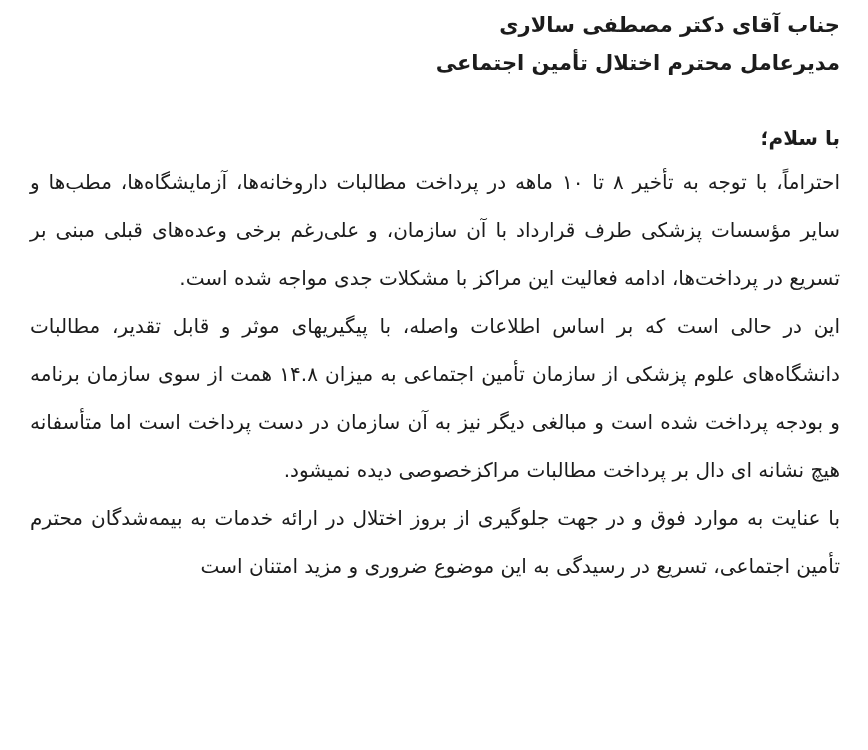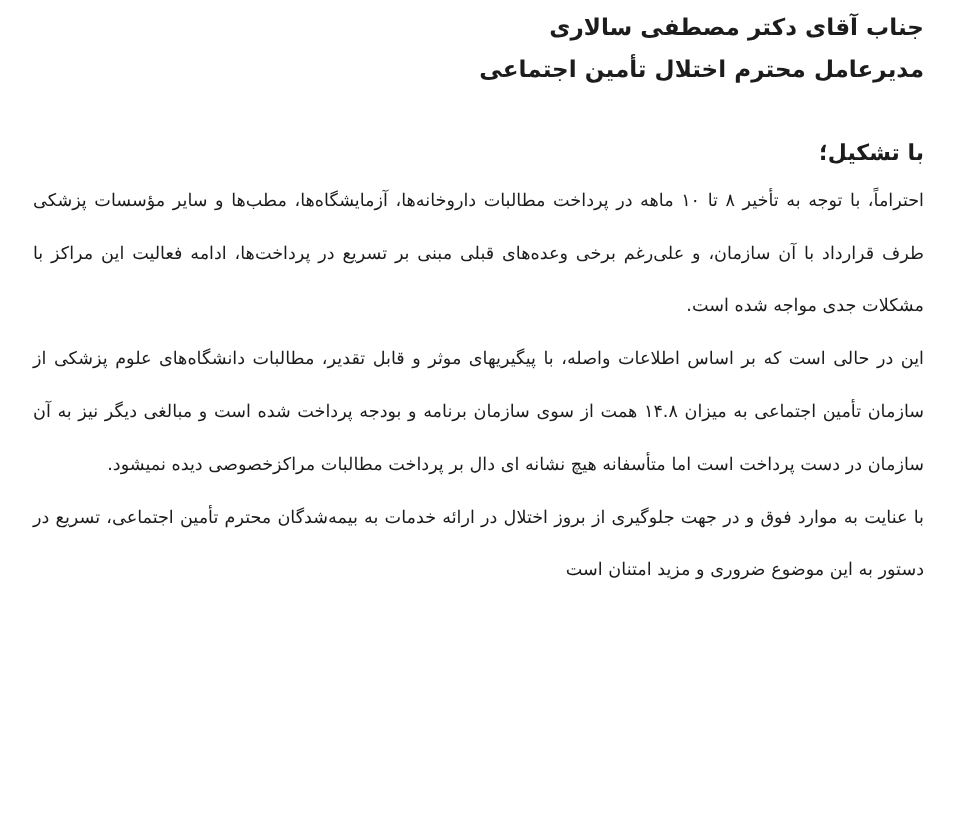--- a/index.html
+++ b/index.html
@@ -28,39 +28,39 @@
   }
   .salutation {
     font-weight: bold;
     font-size: 20px;
     line-height: 40px;
     margin-top: 36px;
     text-align: right;
   }
   .body-para {
     margin: 0;
-    font-size: 16px;
+    font-size: 20px;
     line-height: 48px;
     text-align: justify;
     text-align-last: right;
     text-justify: inter-word;
   }
 </style>
 </head>
 <body>
 
 <div class="page">
 
   <header class="recipient-block">
     <div>جناب آقای دکتر مصطفی سالاری</div>
     <div>مدیرعامل محترم اختلال تأمین اجتماعی</div>
   </header>
 
-  <div class="salutation">با تشکیل؛</div>
+  <div class="salutation">با سلام؛</div>
 
   <p class="body-para">احتراماً، با توجه به تأخیر ۸ تا ۱۰ ماهه در پرداخت مطالبات داروخانه‌ها، آزمایشگاه‌ها، مطب‌ها و سایر مؤسسات پزشکی طرف قرارداد با آن سازمان، و علی‌رغم برخی وعده‌های قبلی مبنی بر تسریع در پرداخت‌ها، ادامه فعالیت این مراکز با مشکلات جدی مواجه شده است.</p>
 
   <p class="body-para">این در حالی است که بر اساس اطلاعات واصله، با پیگیریهای موثر و قابل تقدیر، مطالبات دانشگاه‌های علوم پزشکی از سازمان تأمین اجتماعی به میزان ۱۴.۸ همت از سوی سازمان برنامه و بودجه پرداخت شده است و مبالغی دیگر نیز به آن سازمان در دست پرداخت است اما متأسفانه هیچ نشانه ای دال بر پرداخت مطالبات مراکزخصوصی دیده نمیشود.</p>
 
 
-  <p class="body-para">با عنایت به موارد فوق و در جهت جلوگیری از بروز اختلال در ارائه خدمات به بیمه‌شدگان محترم تأمین اجتماعی، تسریع در دستور به این موضوع ضروری و مزید امتنان است</p>
+  <p class="body-para">با عنایت به موارد فوق و در جهت جلوگیری از بروز اختلال در ارائه خدمات به بیمه‌شدگان محترم تأمین اجتماعی، تسریع در رسیدگی به این موضوع ضروری و مزید امتنان است</p>
 
 </div>
 
 </body></html>

